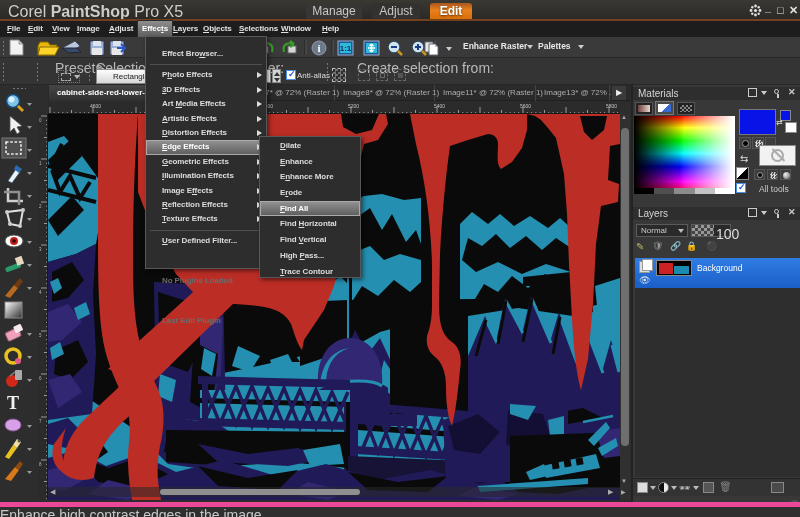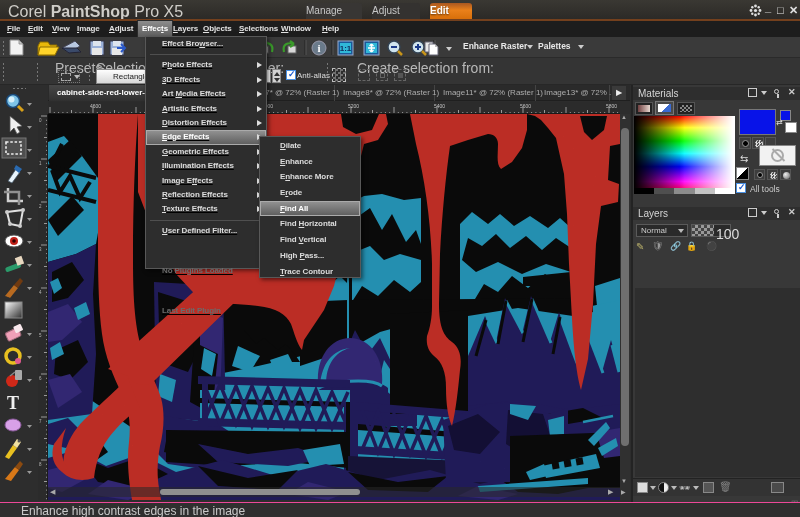--- a/index.html
+++ b/index.html
@@ -6,21 +6,21 @@
 html,body { width:800px; height:517px; overflow:hidden; background:#2d2d2d;
   font-family:"Liberation Sans", sans-serif; }
 .abs { position:absolute; }
 #stage { position:relative; width:800px; height:517px; background:#2d2d2d; }
 
 
 #titlebar { left:0; top:0; width:800px; height:20px;
   background:linear-gradient(#3a3833,#2b2926); }
 #logo { left:8px; top:3px; font-size:16px; color:#cfcdc8; letter-spacing:0px; }
 #logo b { font-weight:bold; }
-.ttab { top:3px; height:16px; font-size:10px; color:#c7c7c7; 
+.ttab { top:3px; height:16px; font-size:12px; color:#c7c7c7; text-align:center;
   line-height:16px; border-radius:3px 3px 0 0; }
 #tab-manage { left:306px; width:56px; background:#383634; }
 #tab-adjust { left:372px; width:48px; background:#343230; }
 #tab-edit { left:430px; width:42px; background:linear-gradient(#a85721 0%,#ea801a 45%,#d86f0a 100%);
   color:#fff; font-weight:bold; text-shadow:0 1px 2px rgba(0,0,0,.6); z-index:3; }
 #orangeline { left:0; top:19px; width:800px; height:2px; background:#74401d; }
 .winbtn { position:absolute; top:4px; color:#e0e0e0; font-size:11px; font-weight:bold; }
 
 
 #menubar { left:0; top:21px; width:800px; height:16px; background:#1d1d1d; }
@@ -75,28 +75,28 @@
 .mi { position:relative; height:14.4px; line-height:14.5px; color:#dcdcdc;
   font-size:8px; font-weight:bold; padding-left:16px; white-space:nowrap; letter-spacing:-0.1px; }
 .mi u { text-decoration:underline; }
 .mi .arr { position:absolute; right:4px; top:4px; width:0; height:0;
   border-top:3.5px solid transparent; border-bottom:3.5px solid transparent;
   border-left:5px solid #ddd; }
 .mi.hl { background:linear-gradient(#949494,#5c5c5c); outline:1px solid #aaa;
   outline-offset:-1px; color:#fff; }
 .mi.dis { color:#6b6b6b;margin-top:26px; }
 .msep { height:1px; background:#4f4f4f; margin:3px 4px; }
-#effmenu { left:145px; top:36px; width:122px; height:233px; padding-top:0;text-decoration:underline;}
+#effmenu { left:145px; top:36px; width:122px; height:233px; padding-top:10px;}
 #submenu { left:259px; top:136px; width:102px; height:142px; padding-top:1px;}
 #submenu .mi { height:15.7px; line-height:15.7px; padding-left:20px; }
 
 
 #statusbar { left:0; top:502px; width:800px; height:15px; background:#2f2f2f;
-  border-top:1px solid #ec4899; color:#c9c9c9; font-size:12px; line-height:16px;
-  padding-left:21px; }
+  border-top:5px solid #ec4899; color:#c9c9c9; font-size:14px; line-height:16px;
+  padding-left:0; }
 </style>
 </head>
 <body>
 <div id="stage">
   <div class="abs" id="titlebar"></div>
   <div class="abs ttab" id="tab-manage">Manage</div>
   <div class="abs ttab" id="tab-adjust">Adjust</div>
   <div class="abs ttab" id="tab-edit">Edit</div>
   <div class="abs" id="logo">Corel <b>PaintShop</b> Pro X5</div>
   <svg class="abs" style="left:749px;top:4px;" width="13" height="13" viewBox="0 0 13 13">
@@ -835,39 +835,49 @@
       </div>
     <div class="abs" style="left:134px;top:84px;width:11px;height:11px;background:#3d3d3d;border:1px solid #555;">
         <div class="abs" style="left:2px;top:2px;width:7px;height:7px;border-radius:50%;background:repeating-conic-gradient(#ddd 0% 25%, #555 0% 50%) 0 0/3px 3px;"></div>
       </div>
     <div class="abs" style="left:147px;top:84px;width:11px;height:11px;background:#3d3d3d;border:1px solid #555;">
         <div class="abs" style="left:2px;top:2px;width:7px;height:7px;border-radius:50%;background:radial-gradient(circle at 35% 35%,#eee,#666);"></div>
       </div>
     <div class="abs" style="left:103px;top:98px;width:10px;height:10px;background:#fff;border:1px solid #4a90e2;">
         <div class="abs" style="left:1px;top:-2px;color:#1a5ad0;font-size:9px;font-weight:bold;">✓</div>
       </div>
-    <div class="abs" style="left:117px;top:99px;color:#ccc;font-size:8.5px;">All tools</div>
+    <div class="abs" style="left:126px;top:99px;color:#ccc;font-size:8.5px;">All tools</div>
 
     <div class="ptitle" style="top:122px;">Layers</div>
     <div class="abs" style="left:115px;top:123px;width:9px;height:9px;border:1px solid #ccc;background:#2e2e2e;"></div>
     <div class="abs" style="left:128px;top:126px;width:0;height:0;border-left:3px solid transparent;border-right:3px solid transparent;border-top:4px solid #ccc;"></div>
     <div class="abs" style="left:141px;top:124px;width:5px;height:5px;border:1.5px solid #ccc;border-radius:50%;"></div>
       <div class="abs" style="left:144px;top:129px;width:1.5px;height:4px;background:#ccc;"></div>
     <div class="abs" style="left:155px;top:122px;color:#ccc;font-size:9px;font-weight:bold;">✕</div>
     <div class="abs" style="left:3px;top:139px;width:52px;height:13px;background:#2a2a2a;border:1px solid #5a5a5a;color:#ccc;font-size:8px;line-height:12px;padding-left:4px;">Normal <span style="position:absolute;right:3px;top:4px;width:0;height:0;border-left:3px solid transparent;border-right:3px solid transparent;border-top:4px solid #bbb;"></span></div>
     <div class="abs" style="left:58px;top:139px;width:40px;height:13px;background:#2a2a2a;border:1px solid #5a5a5a;">
       <div class="abs" style="left:0;top:0;width:22px;height:11px;background:repeating-conic-gradient(#999 0% 25%, #444 0% 50%) 0 0/6px 6px;"></div>
       <div class="abs" style="left:24px;top:1px;color:#ddd;font-size:14px;">100</div>
       </div>
     <div class="abs" style="left:3px;top:156px;width:163px;height:15px;">
       <span style="position:absolute;left:0;color:#b9b06a;font-size:10px;">✎</span>
       <span style="position:absolute;left:16px;color:#9a9a9a;font-size:9px;">🛡</span>
       <span style="position:absolute;left:34px;color:#aaa;font-size:9px;">🔗</span>
       <span style="position:absolute;left:50px;color:#e8b21a;font-size:9px;">🔒</span>
       <span style="position:absolute;left:70px;font-size:9px;color:#3a7ad8;">⚫</span>
+    </div>
+    <div class="abs" style="left:2px;top:173px;width:165px;height:30px;background:linear-gradient(#2f7de4,#1b5ec8);">
+      <div class="abs" style="left:4px;top:3px;width:11px;height:12px;background:#ddd;border:1px solid #999;"></div>
+      <div class="abs" style="left:7px;top:1px;width:11px;height:12px;background:#fff;border:1px solid #999;"></div>
+      <div class="abs" style="left:21px;top:2px;width:36px;height:16px;background:#000;border:1px solid #888;">
+        <div class="abs" style="left:2px;top:2px;width:14px;height:11px;background:#c22;"></div>
+        <div class="abs" style="left:17px;top:5px;width:15px;height:8px;background:#1a8ab0;"></div>
+      </div>
+      <div class="abs" style="left:62px;top:5px;color:#fff;font-size:8.5px;">Background</div>
+      <div class="abs" style="left:4px;top:17px;color:#eee;font-size:9px;">👁</div>
     </div>
     <div class="abs" style="left:2px;top:203px;width:165px;height:189px;background:#2e2e2e;"></div>
     <div class="abs" style="left:0px;top:393px;width:169px;height:18px;background:#333;border-top:1px solid #222;">
       <span style="position:absolute;left:4px;top:3px;width:11px;height:11px;background:#ddd;border:1px solid #888;"></span>
       <span style="position:absolute;left:17px;top:7px;width:0;height:0;border-left:3px solid transparent;border-right:3px solid transparent;border-top:4px solid #bbb;"></span>
       <span style="position:absolute;left:25px;top:3px;width:11px;height:11px;border-radius:50%;background:linear-gradient(90deg,#111 50%,#eee 50%);border:1px solid #888;"></span>
       <span style="position:absolute;left:38px;top:7px;width:0;height:0;border-left:3px solid transparent;border-right:3px solid transparent;border-top:4px solid #bbb;"></span>
       <span style="position:absolute;left:46px;top:4px;color:#bbb;font-size:9px;">🕶</span>
       <span style="position:absolute;left:60px;top:7px;width:0;height:0;border-left:3px solid transparent;border-right:3px solid transparent;border-top:4px solid #bbb;"></span>
       <span style="position:absolute;left:70px;top:3px;width:11px;height:11px;background:#555;border:1px solid #888;"></span>

